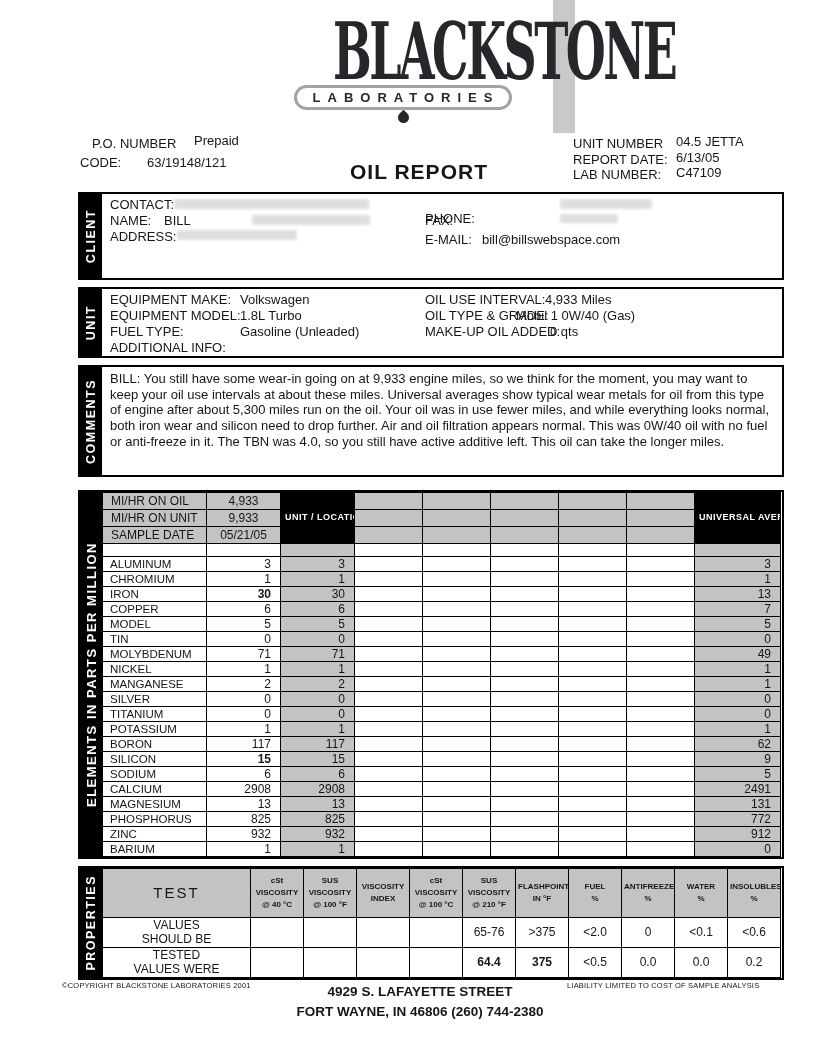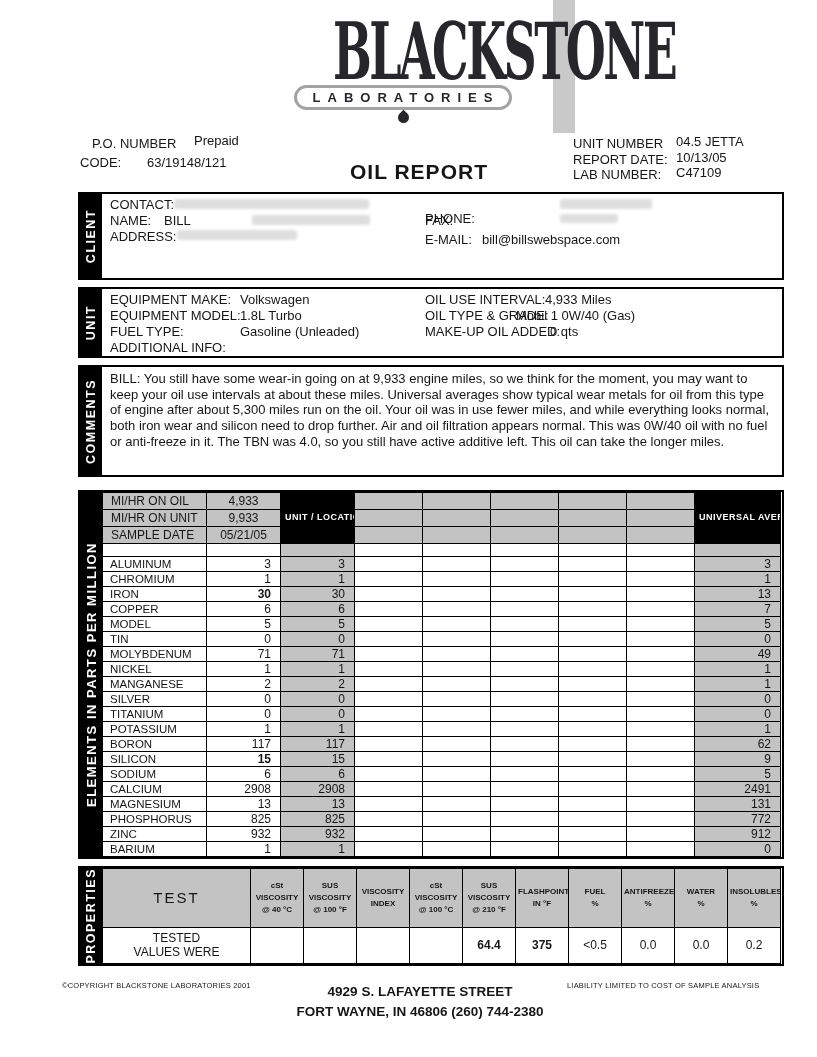--- a/index.html
+++ b/index.html
@@ -86,21 +86,21 @@
     <span class="hdr-val" style="position:absolute; left:67px; top:0;">63/19148/121</span>
   </div>
   <div class="report-title">OIL REPORT</div>
 
   <div class="hdr-line" style="left:573px; top:136px;">
     <span>UNIT  NUMBER</span>
     <span class="hdr-val" style="position:absolute; left:103px; top:-2px;">04.5 JETTA</span>
   </div>
   <div class="hdr-line" style="left:573px; top:152px;">
     <span>REPORT  DATE:</span>
-    <span class="hdr-val" style="position:absolute; left:103px; top:-2px;">10/13/05</span>
+    <span class="hdr-val" style="position:absolute; left:103px; top:-2px;">6/13/05</span>
   </div>
   <div class="hdr-line" style="left:573px; top:167px;">
     <span>LAB  NUMBER:</span>
     <span class="hdr-val" style="position:absolute; left:103px; top:-2px;">C47109</span>
   </div>
 
   <div class="box" style="top:192px; height:84px;">
     <div class="vband">
         <span>CLIENT</span>
       </div>
@@ -475,20 +475,34 @@
           <td class="ph">FUEL
 %</td>
           <td class="ph">ANTIFREEZE
 %</td>
           <td class="ph">WATER
 %</td>
           <td class="ph">INSOLUBLES
 %</td>
         </tr>
         <tr class="pvr">
+          <td class="pl">VALUES
+SHOULD BE</td>
+          <td></td>
+          <td></td>
+          <td></td>
+          <td></td>
+          <td>65-76</td>
+          <td>&gt;375</td>
+          <td>&lt;2.0</td>
+          <td>0</td>
+          <td>&lt;0.1</td>
+          <td>&lt;0.6</td>
+        </tr>
+        <tr class="pvr">
           <td class="pl">TESTED
 VALUES  WERE</td>
           <td></td>
           <td></td>
           <td></td>
           <td></td>
           <td class="b">64.4</td>
           <td class="b">375</td>
           <td>&lt;0.5</td>
           <td>0.0</td>

